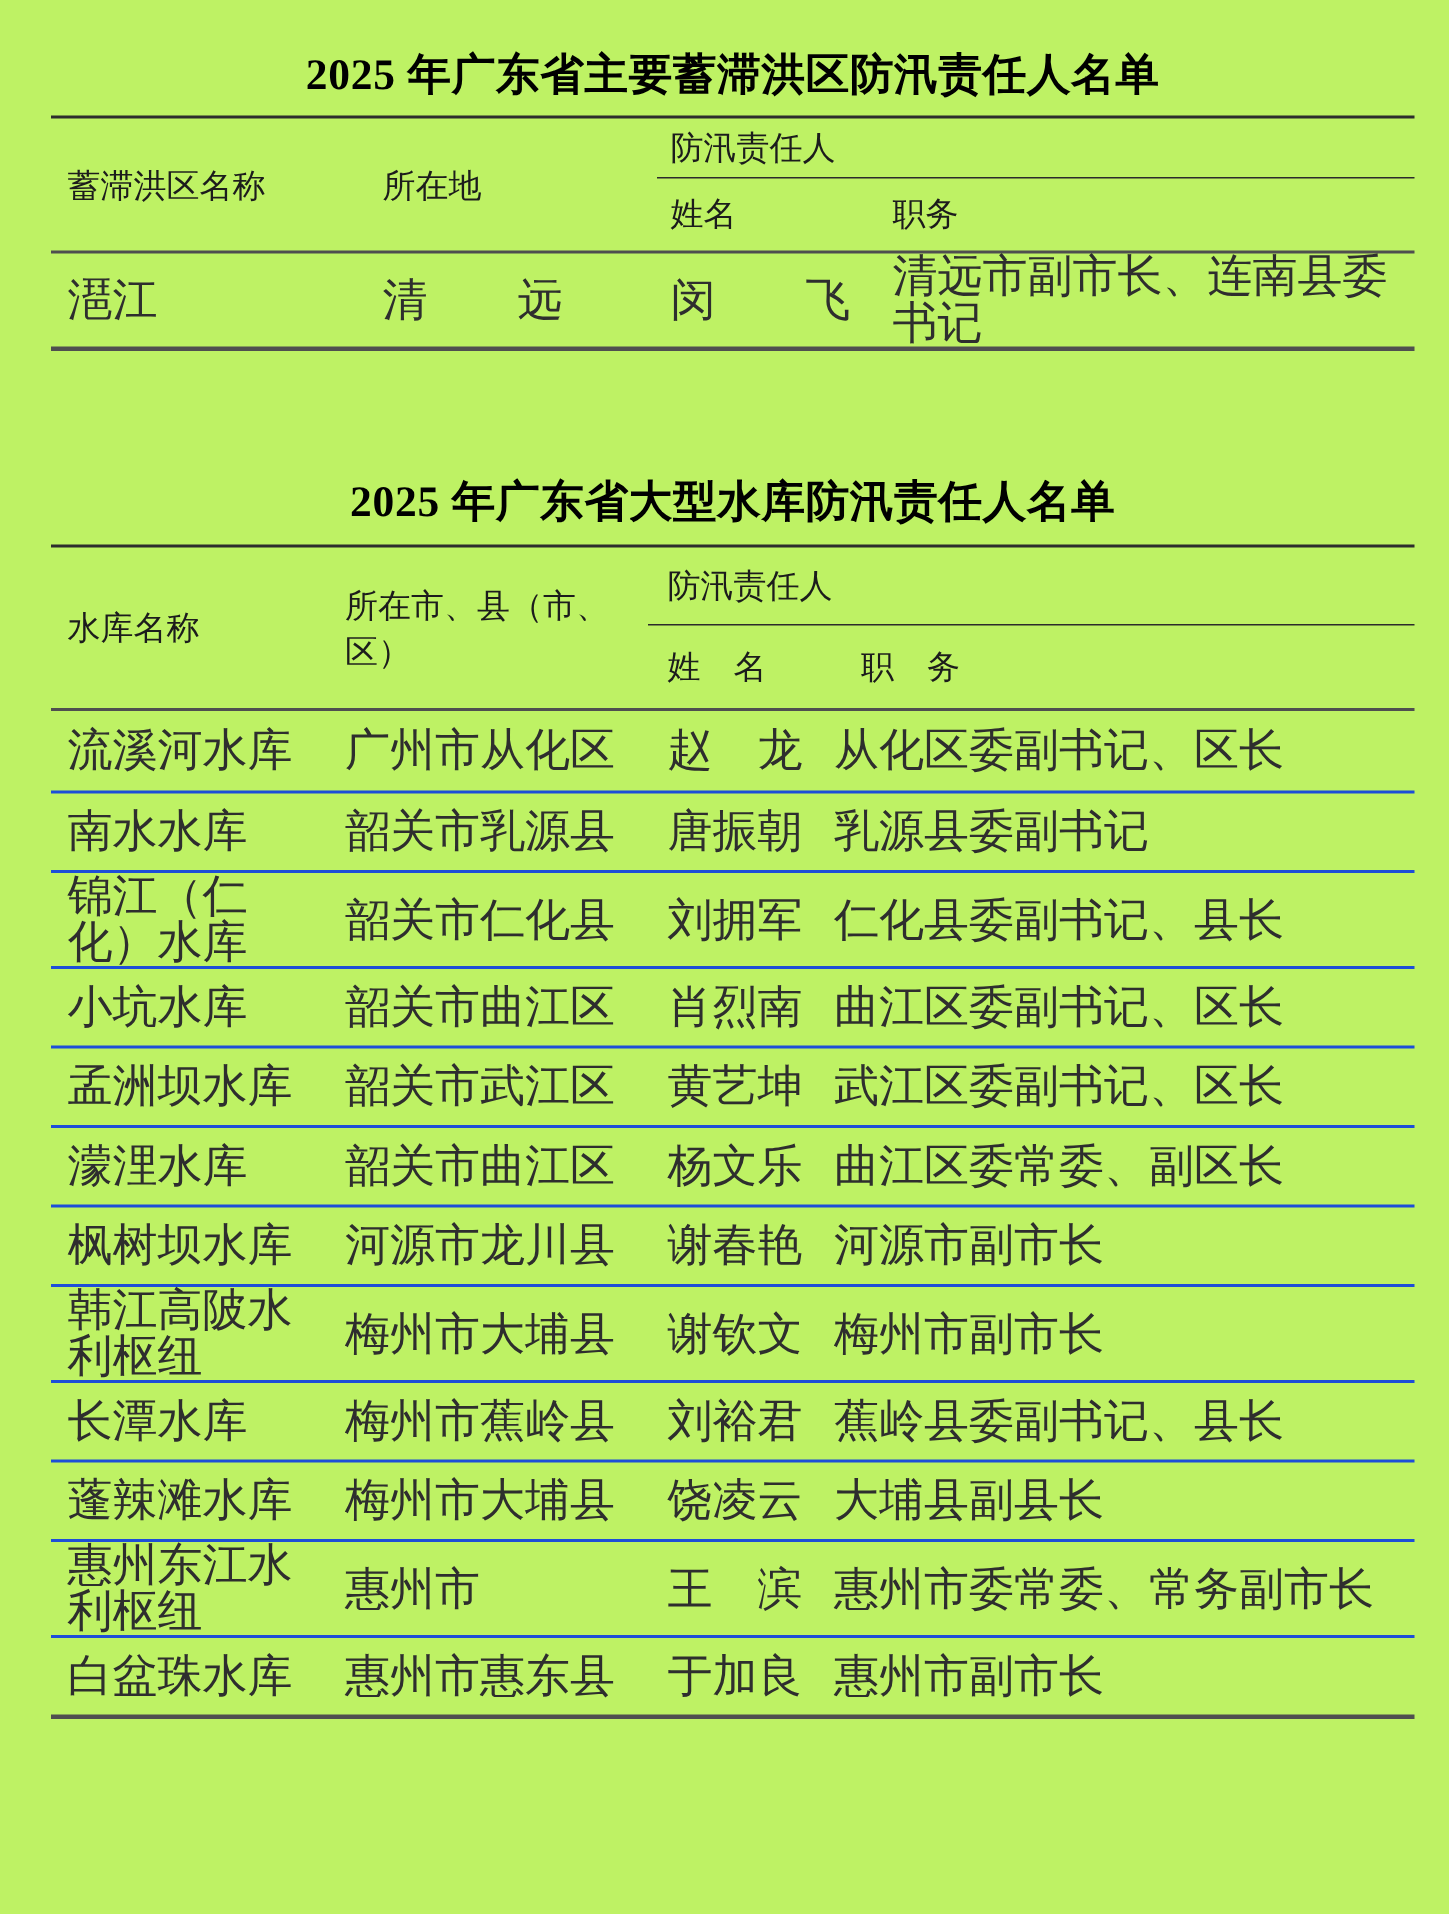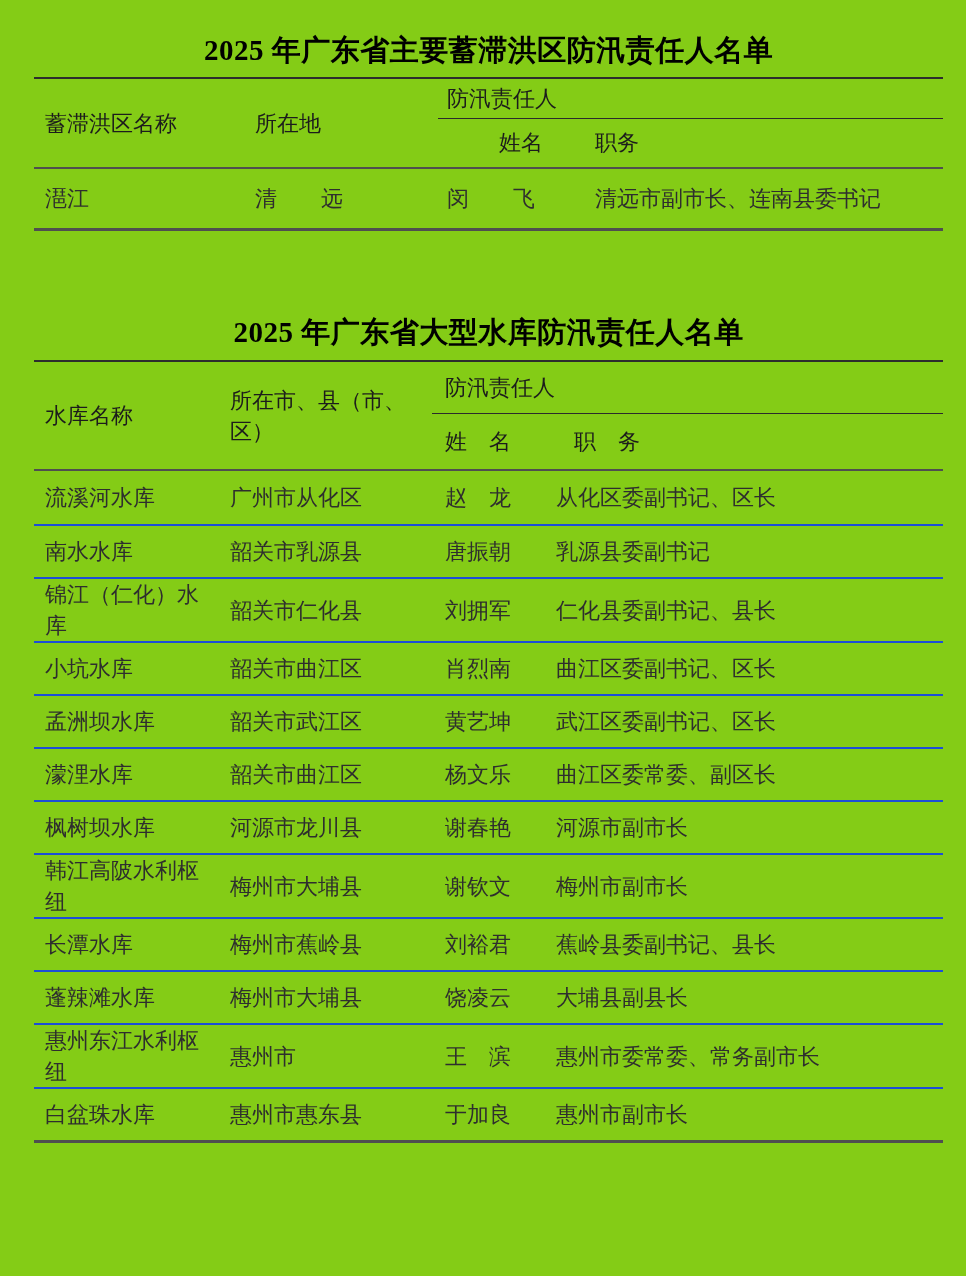--- a/index.html
+++ b/index.html
@@ -3,21 +3,21 @@
 <meta charset="utf-8">
 <style>
   * { margin:0; padding:0; box-sizing:border-box; }
   html,body { background:#ffffff; }
   body {
     width:966px; height:1276px;
     font-family:"Liberation Serif", serif;
     color:#2e2e2e;
     overflow:hidden;
   }
-  .page { width:966px; height:1276px; background:#84cc16; }
+  .page { width:966px; height:1276px; background:#bef264; }
   .content { margin-left:34px; width:909px; }
 
   
   .doc-title {
     font-family:"Liberation Serif", serif;
     font-weight:700;
     font-size:29px;
     line-height:38px;
     color:#000000;
     text-align:center;
@@ -52,31 +52,31 @@
   .th-c2 { grid-area:1/2/3/3; align-self:center; line-height:31px; }
   .tbl2 .th-c2 { padding-right:22px; }
   .th-group {
     grid-area:1/3/2/5;
     border-bottom:1.5px solid #2b2b2b;
     display:flex; align-items:center;
   }
   .tbl1 .th-group { padding-left:9px; }
   .tbl2 .th-group { padding-left:13px; }
   .th-name { grid-area:2/3/3/4; align-self:center; }
-  .tbl1 .th-name { padding-left:9px;text-align:center; }
+  .tbl1 .th-name { padding-left:9px; }
   .tbl2 .th-name { padding-left:13px; }
   .th-pos  { grid-area:2/4/3/5; align-self:center; }
   .tbl2 .th-pos { padding-left:18px; }
 
   
   .tbody .row {
     display:grid;
     align-items:center;
     min-height:53px;
-    font-size:22px;
+    font-size:30px;
     line-height:31px;
     color:#2e2e2e;
   }
   .tbl1 .tbody .row { grid-template-columns:221px 183px 157px auto; min-height:59px; }
   .tbl2 .tbody .row { grid-template-columns:196px 202px 124px auto; }
   .tbody .row + .row { border-top:2px solid #1d4ed8; }
 
   .cell { display:block; }
   .c1 { padding-left:11px; }
   .tbl2 .c1 { padding-right:25px; }

